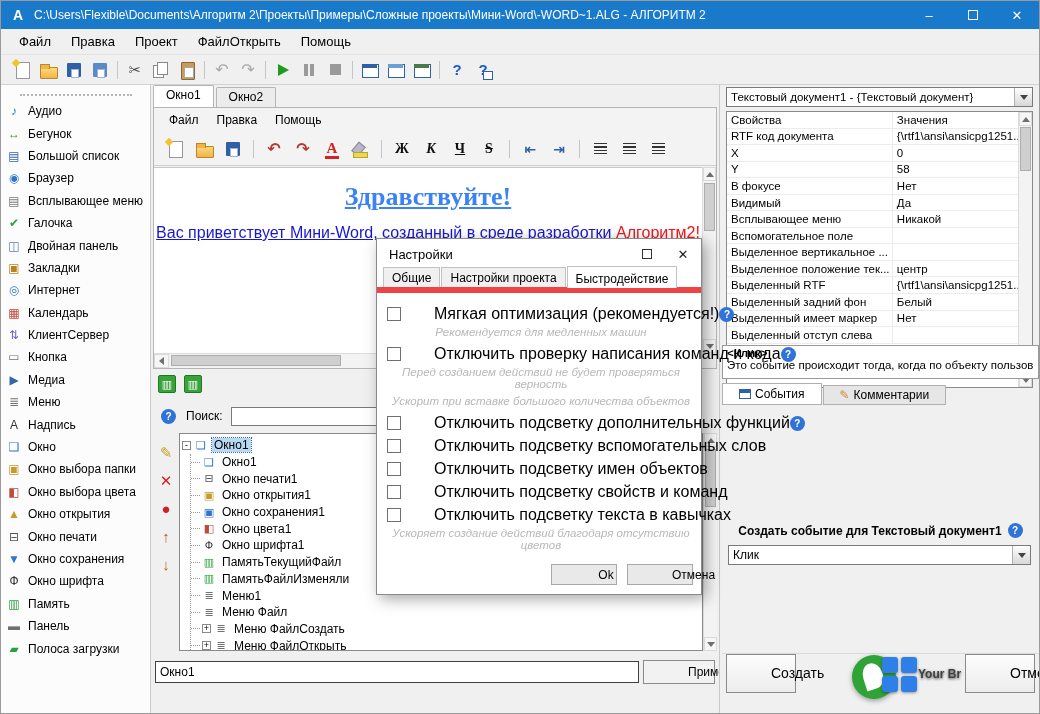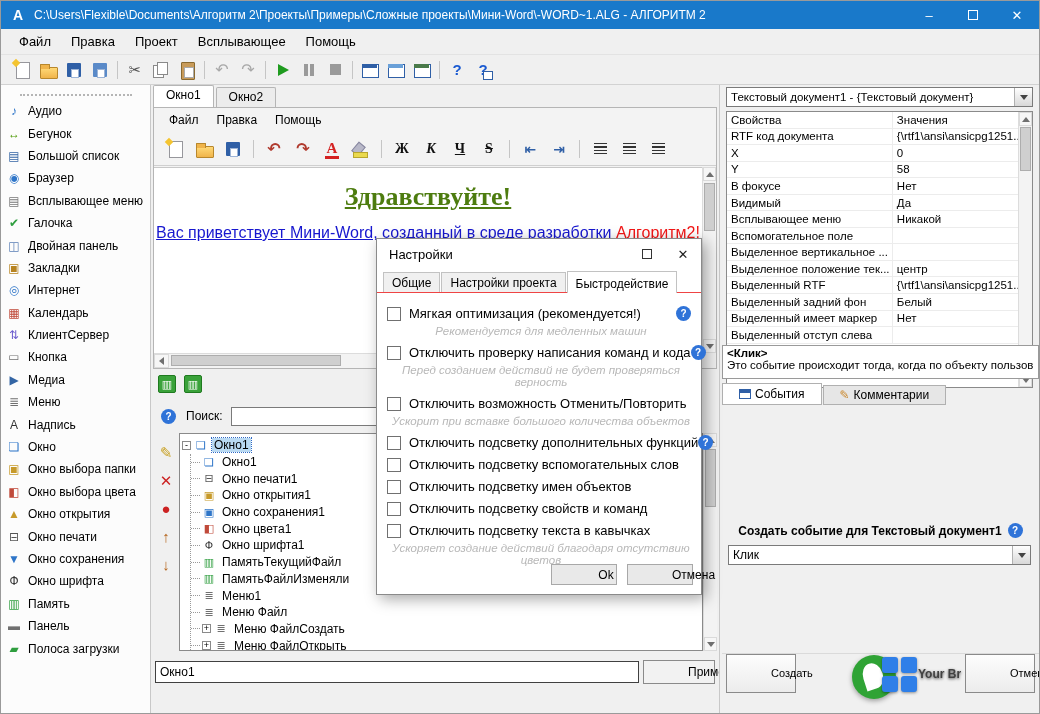--- a/index.html
+++ b/index.html
@@ -68,21 +68,21 @@
   
   .main{position:absolute;left:152px;top:84px;width:564px;height:630px;}
   .doc-tabs{height:22px;display:flex;align-items:flex-end;}
   .doc-tab{padding:2px 12px 2px 12px;font-size:12px;background:#ececec;border:1px solid #b5b5b5;border-bottom:none;margin-right:2px;border-radius:2px 2px 0 0;height:20px;}
   .doc-tab.active{background:#fff;height:22px;}
   .designer{position:absolute;left:0;top:22px;width:564px;height:262px;background:#f3f3f3;border:1px solid #b5b5b5;}
   .designer-menubar{height:24px;display:flex;align-items:center;padding-left:6px;font-size:12px;}
   .dmenu{padding:0 9px;}
   .designer-toolbar{height:34px;display:flex;align-items:center;padding-left:8px;gap:3px;border-bottom:1px solid #d0d0d0;}
   .doc-area{position:absolute;left:0;top:59px;right:14px;bottom:15px;background:#fff;border-top:1px solid #c8c8c8;text-align:center;overflow:hidden;}
-  .doc-heading{margin-top:14px;font-family:"Liberation Serif","DejaVu Serif",serif;font-weight:bold;font-size:26px;color:#4d7c0f;text-decoration:underline;}
+  .doc-heading{margin-top:14px;font-family:"Liberation Serif","DejaVu Serif",serif;font-weight:bold;font-size:26px;color:#3b82f6;text-decoration:underline;}
   .doc-body{margin-top:12px;font-family:"Liberation Serif","DejaVu Serif",serif;font-size:16px;color:#1717cf;text-decoration:underline;}
   .doc-accent{color:#f21616;}
 
   
   .vscroll{position:absolute;width:14px;background:#f3f3f3;border-left:1px solid #dcdcdc;}
   .vscroll .arr{position:absolute;left:0;width:100%;height:14px;background:#f6f6f6;border:1px solid #dadada;display:flex;align-items:center;justify-content:center;}
   .vscroll .arr.up{top:0;}
   .vscroll .arr.down{bottom:0;}
   .vscroll .arr.up::after{content:"";border-left:4px solid transparent;border-right:4px solid transparent;border-bottom:5px solid #6f6f6f;}
   .vscroll .arr.down::after{content:"";border-left:4px solid transparent;border-right:4px solid transparent;border-top:5px solid #6f6f6f;}
@@ -140,35 +140,35 @@
   .edesc{white-space:nowrap;overflow:hidden;}
   .etabs{position:absolute;left:2px;top:298px;display:flex;align-items:flex-end;}
   .etab{display:flex;align-items:center;gap:4px;padding:0 16px;font-size:12px;border:1px solid #b0b0b0;background:#e6e6e6;height:20px;margin-right:1px;}
   .etab.active{background:#fff;height:22px;}
   .etab-ico{font-size:12px;color:#c9862a;display:inline-flex;}
   .etab-ico-form{width:12px;height:10px;border:1px solid #2f5fa6;background:linear-gradient(#2f5fa6 0 3px,#fff 3px);}
   .create-title{position:absolute;left:10px;top:438px;right:10px;display:flex;align-items:center;justify-content:center;gap:6px;font-weight:bold;font-size:12px;text-align:center;}
   .event-select{position:absolute;left:8px;top:460px;right:10px;height:20px;background:#fff;border:1px solid #7a7a7a;display:flex;align-items:center;font-size:12px;padding-left:4px;}
   .rb-sep{position:absolute;left:2px;top:568px;right:2px;border-top:1px solid #dadada;}
   .rb-row{position:absolute;left:6px;top:576px;right:6px;height:24px;display:flex;align-items:center;}
-  .btn{width:70px;height:39px;background:linear-gradient(#fdfdfd,#ececec);border:1px solid #8a8a8a;font-size:11px;}
+  .btn{width:70px;height:39px;background:linear-gradient(#fdfdfd,#ececec);border:1px solid #8a8a8a;font-size:14px;}
   .right-btn{margin-left:auto;}
 
   
   .dialog{position:absolute;left:375px;top:237px;width:326px;height:357px;background:#fff;border:1px solid #8a8a8a;box-shadow:4px 4px 14px rgba(0,0,0,.35);z-index:50;}
   .dlg-title{height:30px;display:flex;align-items:center;padding-left:12px;font-size:13px;}
   .dlg-controls{margin-left:auto;display:flex;height:100%;}
   .dlg-btnbox{width:36px;height:100%;display:flex;align-items:center;justify-content:center;font-size:13px;color:#222;}
-  .dlg-tabs{display:flex;align-items:flex-end;padding-left:6px;border-bottom:1px solid #ef4444;height:24px;}
+  .dlg-tabs{display:flex;align-items:flex-end;padding-left:6px;border-bottom:6px solid #ef4444;height:24px;}
   .dtab{border:1px solid #c2c2c2;border-bottom:none;background:#f0f0f0;padding:3px 8px 2px 8px;margin-right:1px;font-size:12px;}
   .dtab.active{background:#fff;padding-top:5px;margin-bottom:-1px;}
   .dlg-body{padding:12px 10px 0 10px;}
   .opt-row{display:flex;align-items:center;margin-bottom:5px;min-height:17px;}
   .cbx{width:14px;height:14px;border:1px solid #707070;background:#fff;margin-right:8px;flex:none;}
-  .opt-label{font-size:13px;white-space:nowrap;}
+  .opt-label{font-size:16px;white-space:nowrap;margin-left:25px;}
   .opt-help{margin-left:auto;}
   .opt-hint{margin:-2px 0 7px 4px;font-size:11.5px;color:#b8b8b8;font-style:italic;text-align:center;}
   .dlg-buttons{position:absolute;bottom:9px;right:8px;display:flex;gap:10px;}
   .dbtn{width:66px;height:21px;background:#e9e9e9;border:1px solid #a8a8a8;font-size:12px;}
 
   
   .watermark{position:absolute;left:845px;top:648px;width:195px;height:64px;z-index:70;pointer-events:none;}
   .wm-circle{position:absolute;left:6px;top:6px;width:44px;height:44px;border-radius:50%;background:#2fa335;box-shadow:0 2px 5px rgba(0,0,0,.35);}
   .wm-circle::after{content:"";position:absolute;left:11px;top:8px;width:20px;height:26px;background:#fff;border-radius:60% 60% 60% 0;transform:rotate(-18deg);}
   .wm-grid{position:absolute;left:36px;top:8px;display:grid;grid-template-columns:16px 16px;grid-gap:3px;}
@@ -191,21 +191,21 @@
           <span class="maxbox"></span>
         </span>
       <span class="win-btn">✕</span>
     </div>
   </div>
 
   <div class="menubar" id="menubar">
       <div class="menu-item">Файл</div>
       <div class="menu-item">Правка</div>
       <div class="menu-item">Проект</div>
-      <div class="menu-item">Всплывающее</div>
+      <div class="menu-item">ФайлОткрыть</div>
       <div class="menu-item">Помощь</div>
     </div>
   <div class="toolbar" id="main-toolbar">
       <span class="tbtn ico-page"></span>
       <span class="tbtn ico-folder"></span>
       <span class="tbtn ico-disk"></span>
       <span class="tbtn ico-disk ico-disk-light"></span>
       <span class="tb-sep"></span>
       <span class="tbtn ico-glyph">✂</span>
       <span class="tbtn ico-copy"></span>
@@ -593,24 +593,20 @@
           <span class="opt-label">Мягкая оптимизация (рекомендуется!)</span>
           <span class="help-circle opt-help">?</span>
         </div>
         <div class="opt-hint">Рекомендуется для медленных машин</div>
         <div class="opt-row">
           <span class="cbx"></span>
           <span class="opt-label">Отключить проверку написания команд и кода</span>
           <span class="help-circle opt-help">?</span>
         </div>
         <div class="opt-hint">Перед созданием действий не будет проверяться верность</div>
-        <div class="opt-row">
-          <span class="cbx"></span>
-          <span class="opt-label">Отключить возможность Отменить/Повторить</span>
-        </div>
         <div class="opt-hint">Ускорит при вставке большого количества объектов</div>
         <div class="opt-row">
           <span class="cbx"></span>
           <span class="opt-label">Отключить подсветку дополнительных функций</span>
           <span class="help-circle opt-help">?</span>
         </div>
         <div class="opt-row">
           <span class="cbx"></span>
           <span class="opt-label">Отключить подсветку вспомогательных слов</span>
         </div>

